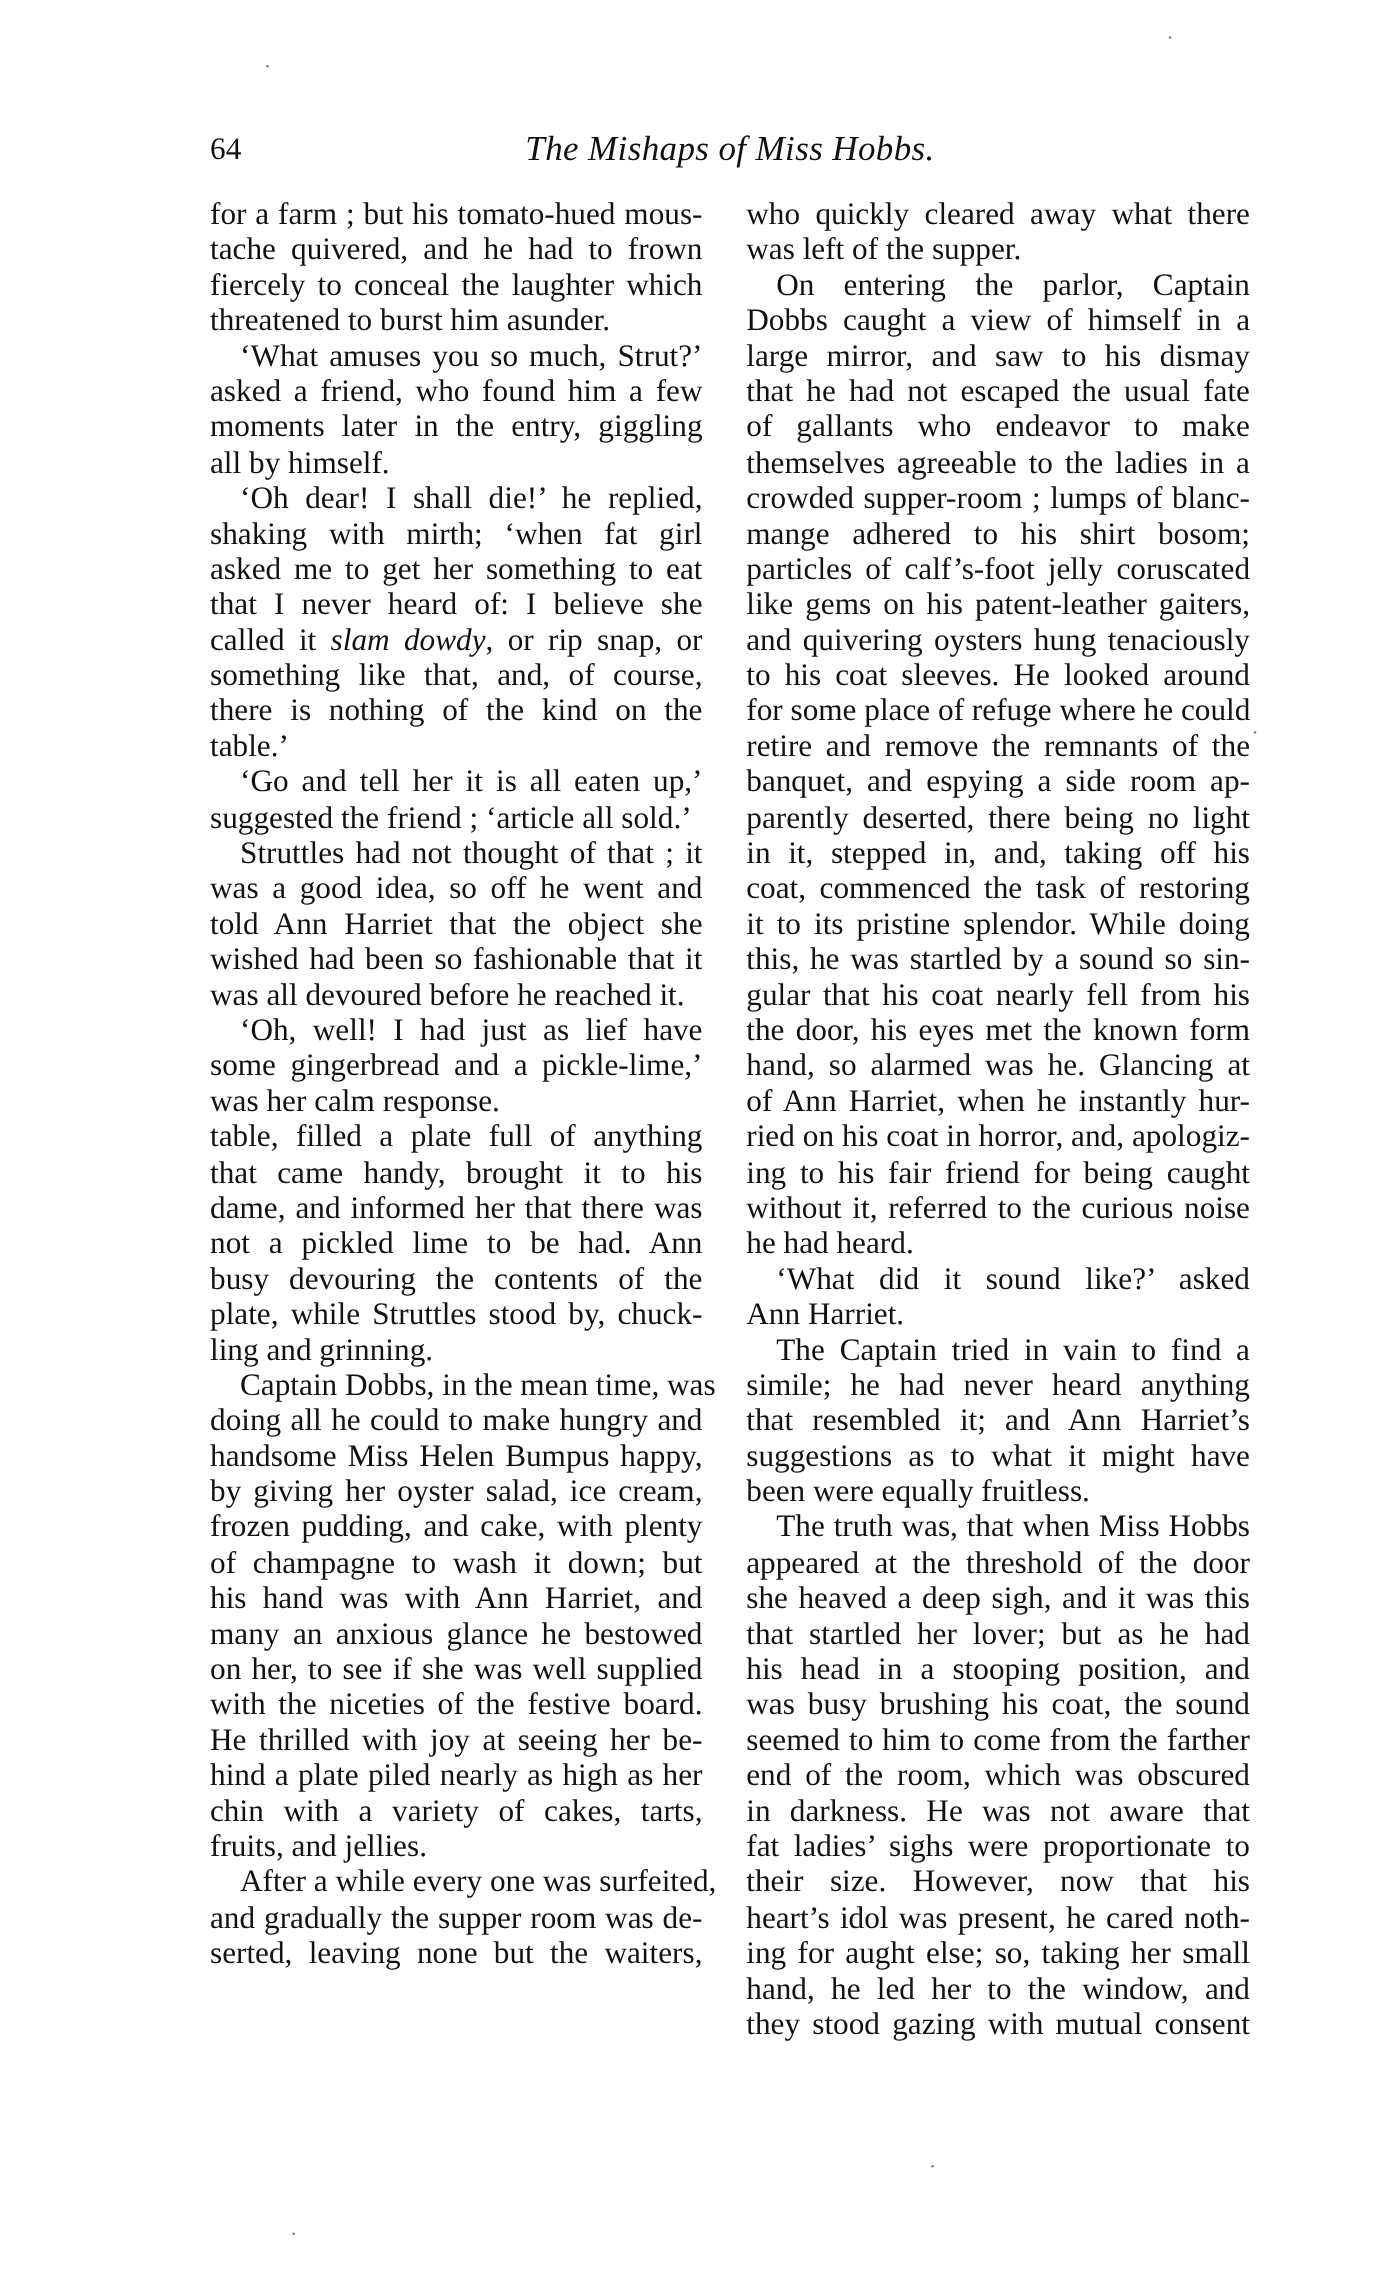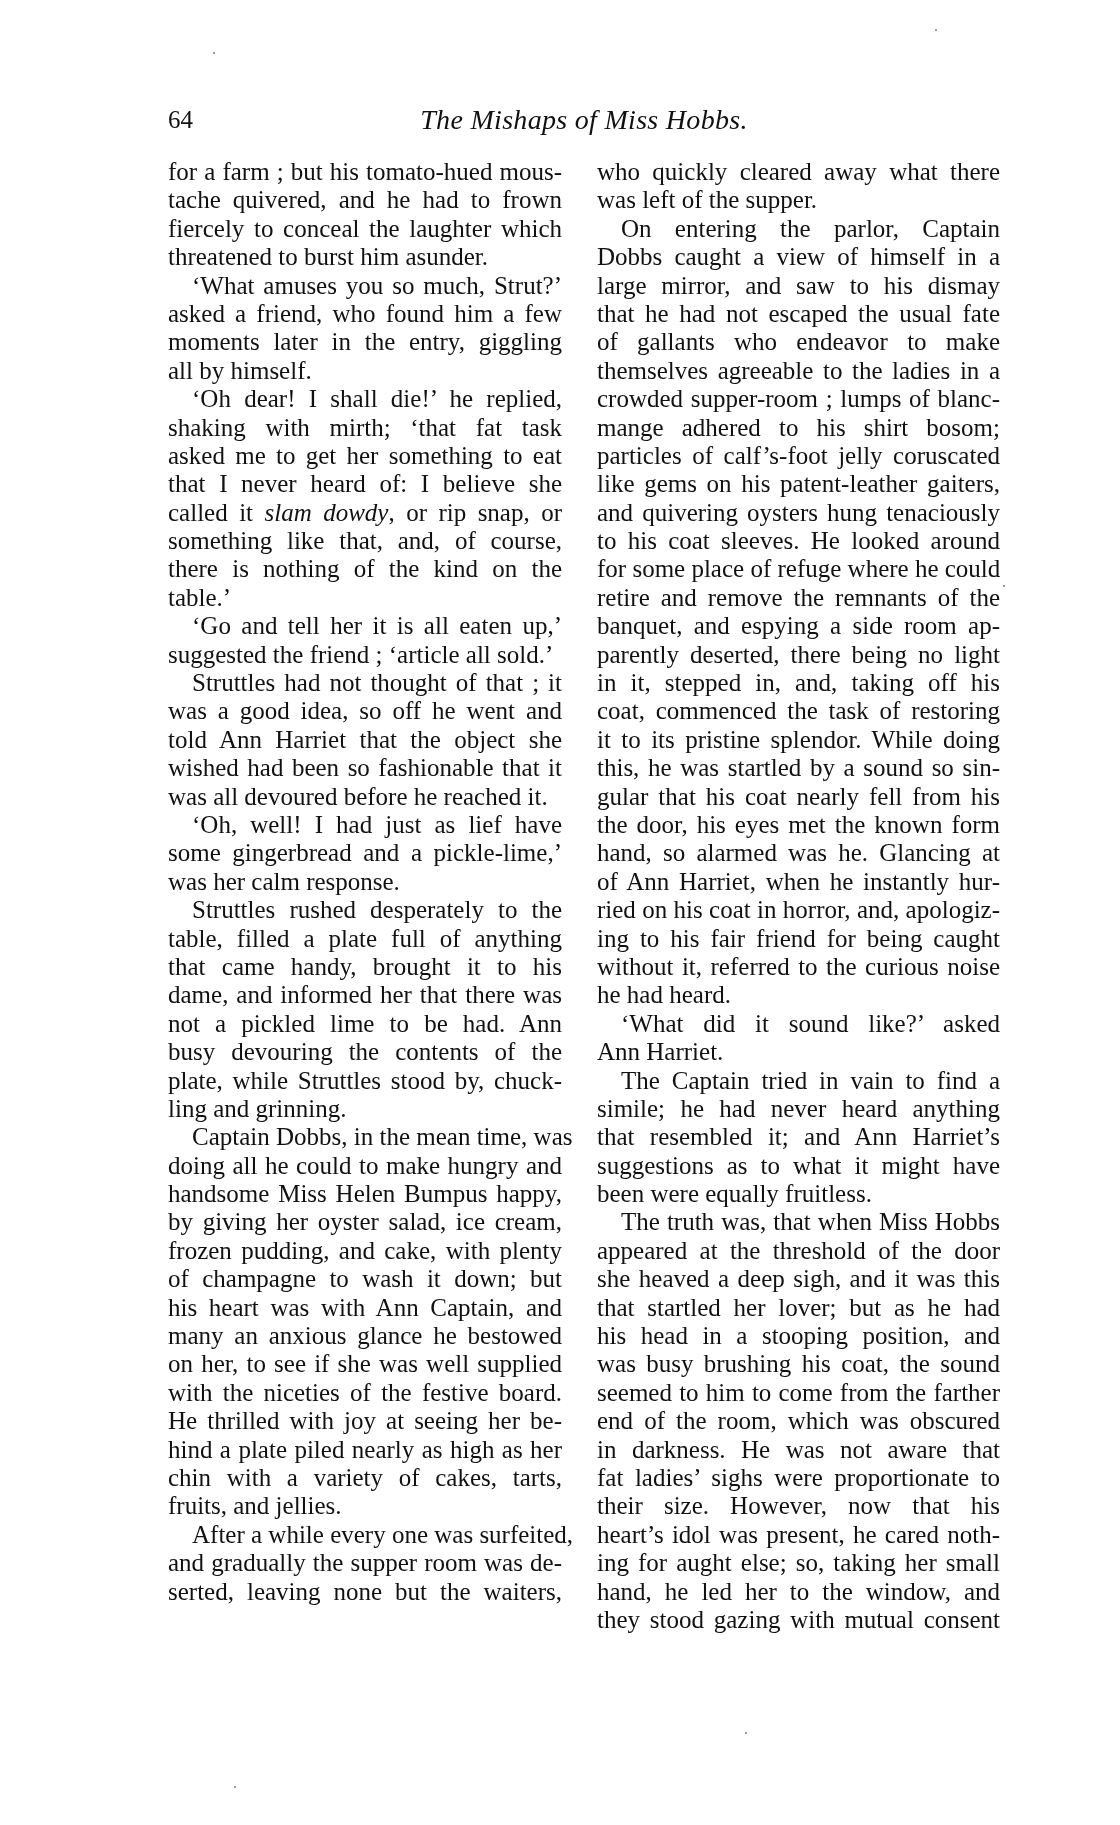--- a/index.html
+++ b/index.html
@@ -36,52 +36,51 @@
 <div class="col left" id="col-left">
     <span class="line">for a farm ; but his tomato-hued mous-</span>
     <span class="line">tache quivered, and he had to frown</span>
     <span class="line">fiercely to conceal the laughter which</span>
     <span class="line last">threatened to burst him asunder.</span>
     <span class="line indent">‘What amuses you so much, Strut?’</span>
     <span class="line">asked a friend, who found him a few</span>
     <span class="line">moments later in the entry, giggling</span>
     <span class="line last">all by himself.</span>
     <span class="line indent">‘Oh dear! I shall die!’ he replied,</span>
-    <span class="line">shaking with mirth; ‘that fat task</span>
+    <span class="line">shaking with mirth; ‘when fat girl</span>
     <span class="line">asked me to get her something to eat</span>
     <span class="line">that I never heard of: I believe she</span>
     <span class="line"><span>called it </span><em>slam dowdy</em><span>, or rip snap, or</span></span>
     <span class="line">something like that, and, of course,</span>
     <span class="line">there is nothing of the kind on the</span>
     <span class="line last">table.’</span>
     <span class="line indent">‘Go and tell her it is all eaten up,’</span>
     <span class="line last">suggested the friend ; ‘article all sold.’</span>
     <span class="line indent">Struttles had not thought of that ; it</span>
     <span class="line">was a good idea, so off he went and</span>
     <span class="line">told Ann Harriet that the object she</span>
     <span class="line">wished had been so fashionable that it</span>
     <span class="line last">was all devoured before he reached it.</span>
     <span class="line indent">‘Oh, well! I had just as lief have</span>
     <span class="line">some gingerbread and a pickle-lime,’</span>
     <span class="line last">was her calm response.</span>
-    <span class="line indent">Struttles rushed desperately to the</span>
     <span class="line">table, filled a plate full of anything</span>
     <span class="line">that came handy, brought it to his</span>
     <span class="line">dame, and informed her that there was</span>
     <span class="line">not a pickled lime to be had. Ann</span>
     <span class="line">busy devouring the contents of the</span>
     <span class="line">plate, while Struttles stood by, chuck-</span>
     <span class="line last">ling and grinning.</span>
     <span class="line indent">Captain Dobbs, in the mean time, was</span>
     <span class="line">doing all he could to make hungry and</span>
     <span class="line">handsome Miss Helen Bumpus happy,</span>
     <span class="line">by giving her oyster salad, ice cream,</span>
     <span class="line">frozen pudding, and cake, with plenty</span>
     <span class="line">of champagne to wash it down; but</span>
-    <span class="line">his heart was with Ann Captain, and</span>
+    <span class="line">his hand was with Ann Harriet, and</span>
     <span class="line">many an anxious glance he bestowed</span>
     <span class="line">on her, to see if she was well supplied</span>
     <span class="line">with the niceties of the festive board.</span>
     <span class="line">He thrilled with joy at seeing her be-</span>
     <span class="line">hind a plate piled nearly as high as her</span>
     <span class="line">chin with a variety of cakes, tarts,</span>
     <span class="line last">fruits, and jellies.</span>
     <span class="line indent">After a while every one was surfeited,</span>
     <span class="line">and gradually the supper room was de-</span>
     <span class="line">serted, leaving none but the waiters,</span>

